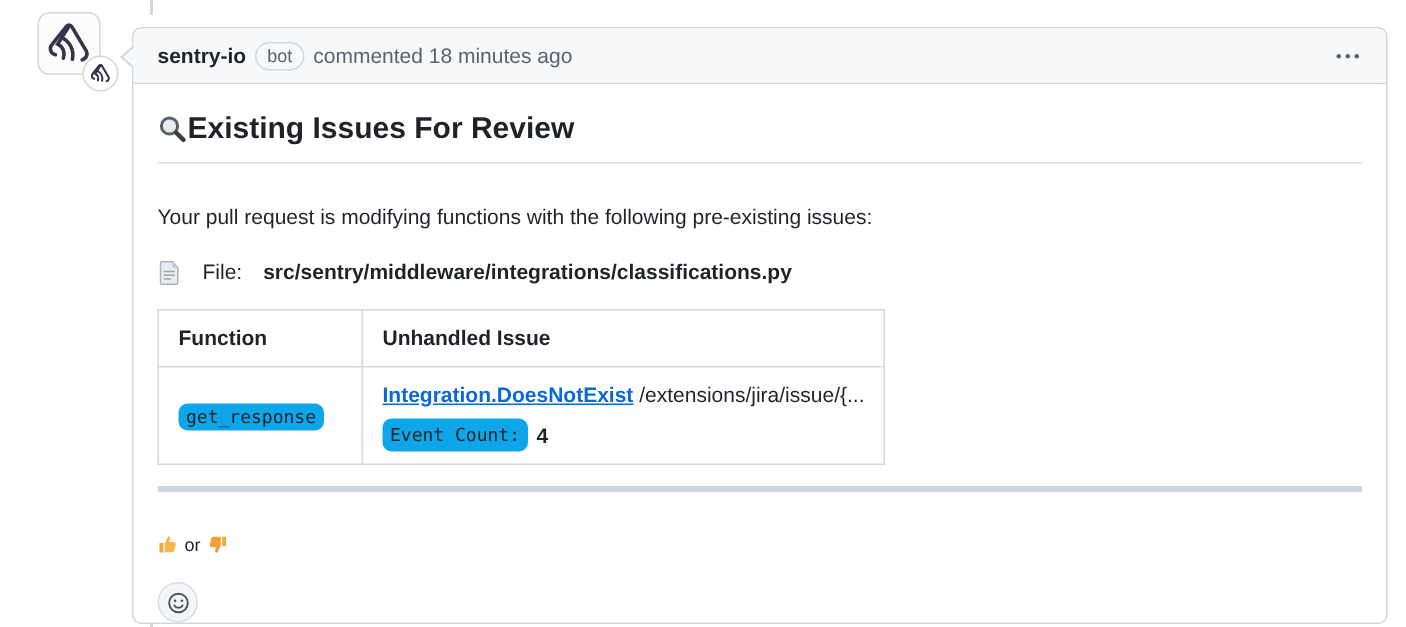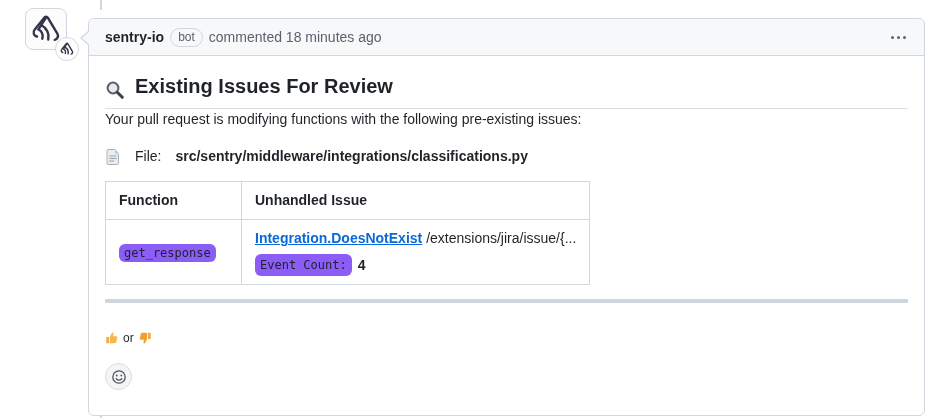--- a/index.html
+++ b/index.html
@@ -29,34 +29,34 @@
   .caret-outer { left:-9px; top:11px; border-width:8px 9px 8px 0; border-color:transparent #d0d7de transparent transparent; }
   .caret-inner { left:-7px; top:11px; border-width:8px 9px 8px 0; border-color:transparent #f6f8fa transparent transparent; }
   .author { font-weight:700; color:#1f2328; text-decoration:none; }
   .bot-badge { font-size:12px; line-height:17px; padding:0 7px; border:1px solid #d0d7de; border-radius:2em;
                color:#59636e; background:transparent; }
   .kebab-btn { margin-left:auto; background:none; border:none; cursor:pointer; display:flex; gap:3px; padding:6px 2px; }
   .kebab-btn i { width:3px; height:3px; border-radius:50%; background:#59636e; display:block; }
 
   .comment-body { padding:16px; font-size:14px; line-height:1.5; }
 
-  h2.issue-title { display:flex; align-items:flex-end; gap:10px; font-size:20px; font-weight:700; line-height:28px;
-                   padding-bottom:8px; border-bottom:1px solid #d8dee4; margin-bottom:0; }
+  h2.issue-title { display:flex; align-items:center; gap:0; font-size:20px; font-weight:700; line-height:28px;
+                   padding-bottom:8px; border-bottom:1px solid #d8dee4; margin-bottom:25px; }
   p.intro { margin-bottom:16px; }
   p.file-line { display:flex; align-items:center; gap:14px; margin-bottom:14px; }
   p.file-line b { font-weight:700; }
 
   table.issues { border-collapse:collapse; margin-bottom:4px; }
   table.issues th, table.issues td { border:1px solid #d0d7de; text-align:left; vertical-align:middle; }
   table.issues th { font-weight:700; padding:8px 13px; }
   table.issues td { padding:8px 13px; }
   .col-fn { width:136px; }
   .col-issue { width:345px; }
   code.chip { font-family:"DejaVu Sans Mono","Liberation Mono",monospace; font-size:12px;
-              background:#8b5cf6; border-radius:6px; padding:2px 5px; white-space:nowrap; }
+              background:#0ea5e9; border-radius:6px; padding:2px 5px; white-space:nowrap; }
   .issue-line1 { white-space:nowrap; }
   .issue-link { color:#0969da; font-weight:700; text-decoration:underline; }
   .issue-ctx { color:#1f2328; }
   .issue-line2 { margin-top:5px; display:flex; align-items:center; gap:6px; }
   .count-num { font-weight:700; }
 
   hr.md-hr { border:none; height:4px; background:#ced5dc; margin:14px 0 27px 0; border-radius:1px; }
 
   p.footer-prompt { font-size:12px; line-height:16px; display:flex; align-items:center; gap:4px; color:#24292f; }
   .thumb-icon { display:inline-flex; }

